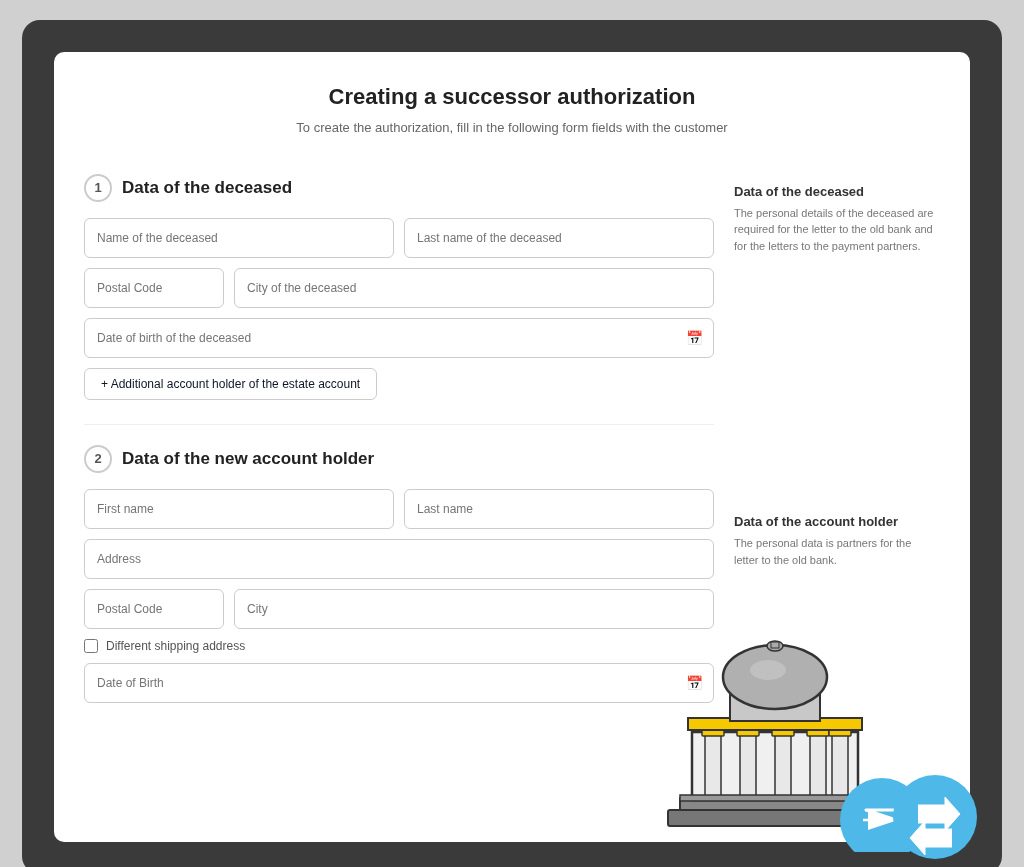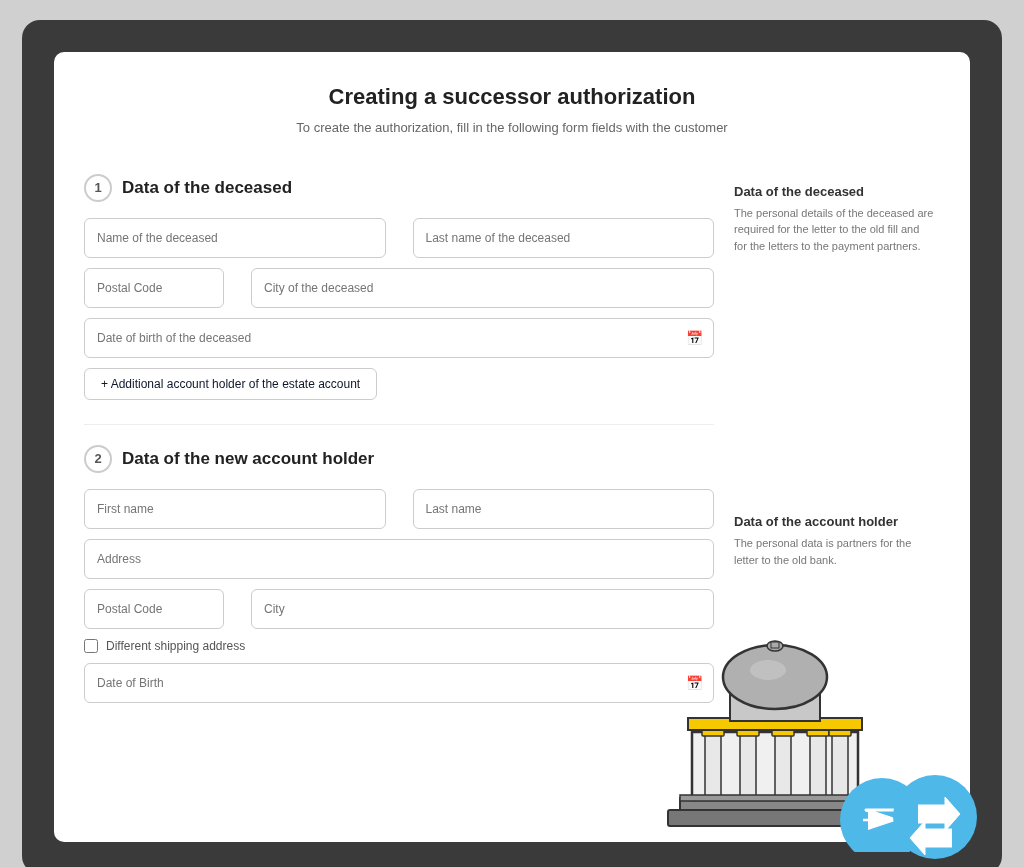--- a/index.html
+++ b/index.html
@@ -80,21 +80,21 @@
       color: #555;
       flex-shrink: 0;
     }
     .section-title {
       font-size: 17px;
       font-weight: 600;
       color: #222;
     }
     .form-row {
       display: flex;
-      gap: 27px;
+      gap: 10px;
       margin-bottom: 10px;
     }
     .form-field {
       flex: 1;
       position: relative;
     }
     .form-field.narrow {
       flex: 0 0 140px;
     }
     .form-input {
@@ -276,21 +276,21 @@
               <span class="calendar-icon">📅</span>
             </div>
           </div>
         </div>
 
       </div>
 
       <div class="sidebar">
         <div class="sidebar-info-box">
           <div class="sidebar-info-title">Data of the deceased</div>
-          <div class="sidebar-info-text">The personal details of the deceased are required for the letter to the old fill and for the letters to the payment partners.</div>
+          <div class="sidebar-info-text">The personal details of the deceased are required for the letter to the old bank and for the letters to the payment partners.</div>
         </div>
 
         <div class="sidebar-info-box" style="margin-top:260px;">
           <div class="sidebar-info-title">Data of the account holder</div>
           <div class="sidebar-info-text">The personal data is partners for the letter to the old bank.</div>
         </div>
       </div>
     </div>
 
     <div class="illustration-container">

